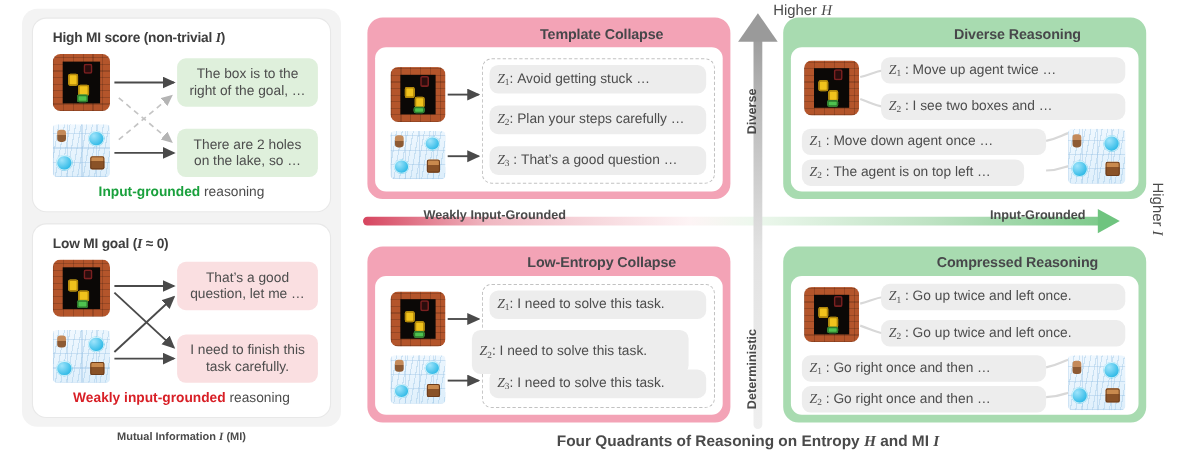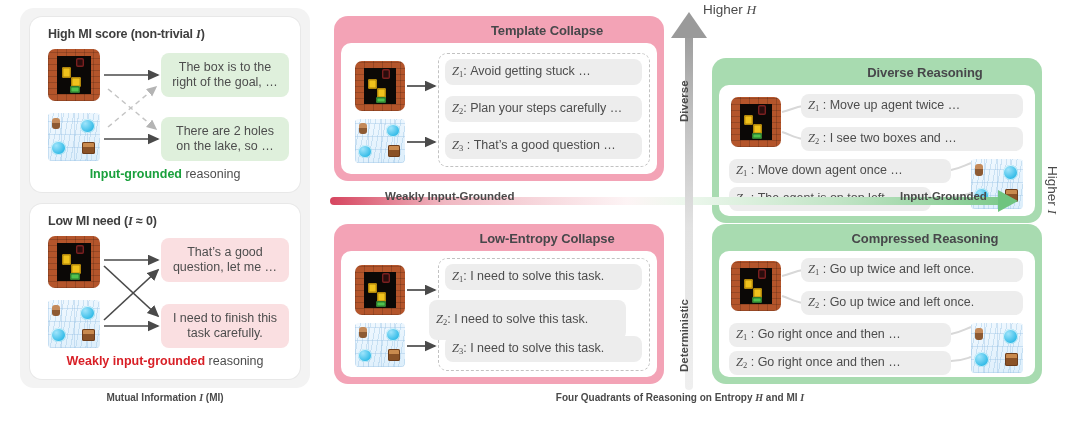--- a/index.html
+++ b/index.html
@@ -116,21 +116,21 @@
     border-left:18px solid transparent;border-right:18px solid transparent;
     border-bottom:26px solid #9a9a9a;}
   .v-cap{position:absolute;font-size:11.5px;font-weight:bold;color:#4a4a4a;
     transform:rotate(-90deg);transform-origin:left top;white-space:nowrap;}
 
   #cap-higher-h{position:absolute;left:703px;top:2px;font-size:13.5px;color:#4a4a4a;}
   #cap-higher-i{position:absolute;left:1060px;top:166px;font-size:13.5px;color:#4a4a4a;
     transform:rotate(90deg);transform-origin:left top;white-space:nowrap;}
 
   #bottom-caption{position:absolute;left:330px;top:392px;width:700px;text-align:center;
-    font-size:10px;font-weight:bold;color:#4a4a4a;}
+    font-size:14px;font-weight:bold;color:#4a4a4a;}
 </style>
 </head>
 <body>
 
 <div class="canvas">
 
   <div class="abs" id="left-column">
 
     <div class="mi-card" id="high-mi-card">
       <div class="mi-title">
@@ -174,21 +174,21 @@
       <div class="bubble green" style="left:131px;top:36px;width:128px;height:44px;">The box is to the right of the goal, …</div>
       <div class="bubble green" style="left:131px;top:100px;width:128px;height:44px;">There are 2 holes on the lake, so …</div>
 
       <div class="foot-label" style="top:150px;">
         <span class="hl-green">Input-grounded</span><span> reasoning</span>
       </div>
     </div>
 
     <div class="mi-card" id="low-mi-card">
       <div class="mi-title">
-        <span>Low MI need (</span><span class="ital">I</span>
+        <span>Low MI goal (</span><span class="ital">I</span>
         <span>≈ 0)</span>
       </div>
 
       <div class="env sokoban" style="left:18px;top:32px;width:52px;height:52px;">
         <div class="sok-inner">
           <div class="cell target" style="left:55%;top:4%;width:26%;height:26%;"></div>
           <div class="cell box" style="left:14%;top:30%;width:28%;height:28%;"></div>
           <div class="cell box" style="left:42%;top:55%;width:28%;height:28%;"></div>
           <div class="cell agent" style="left:38%;top:80%;width:30%;height:18%;"></div>
         </div>
@@ -254,21 +254,21 @@
       </div>
       <div class="bubble gray" style="left:104px;top:53px;width:197px;height:26px;">
         <span class="zline"><span class="zlab">Z<span class="zsub">2</span></span>:&nbsp;<span>Plan your steps carefully …</span></span>
       </div>
       <div class="bubble gray" style="left:104px;top:90px;width:197px;height:26px;">
         <span class="zline"><span class="zlab">Z<span class="zsub">3</span></span> :&nbsp;<span>That’s a good question …</span></span>
       </div>
     </div>
   </div>
 
-  <div class="quad green" style="left:712px;top:16px;width:330px;height:165px;margin-top:42px;">
+  <div class="quad green" style="left:712px;top:16px;width:330px;height:165px;">
     <div class="quad-title">Diverse Reasoning</div>
     <div class="quad-body">
 
       <div class="env sokoban" style="left:12px;top:12px;width:50px;height:50px;">
         <div class="sok-inner">
           <div class="cell target" style="left:55%;top:4%;width:26%;height:26%;"></div>
           <div class="cell box" style="left:14%;top:30%;width:28%;height:28%;"></div>
           <div class="cell box" style="left:42%;top:55%;width:28%;height:28%;"></div>
           <div class="cell agent" style="left:38%;top:80%;width:30%;height:18%;"></div>
         </div>

